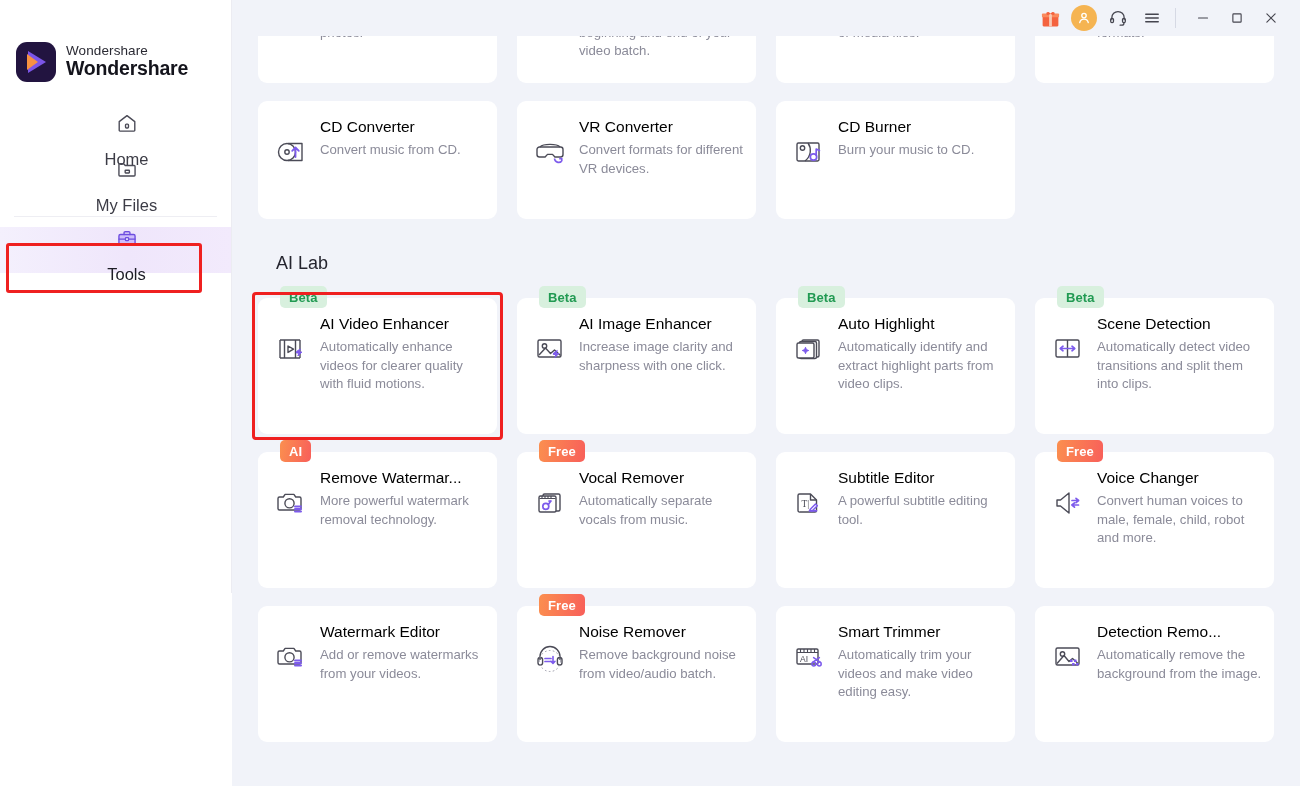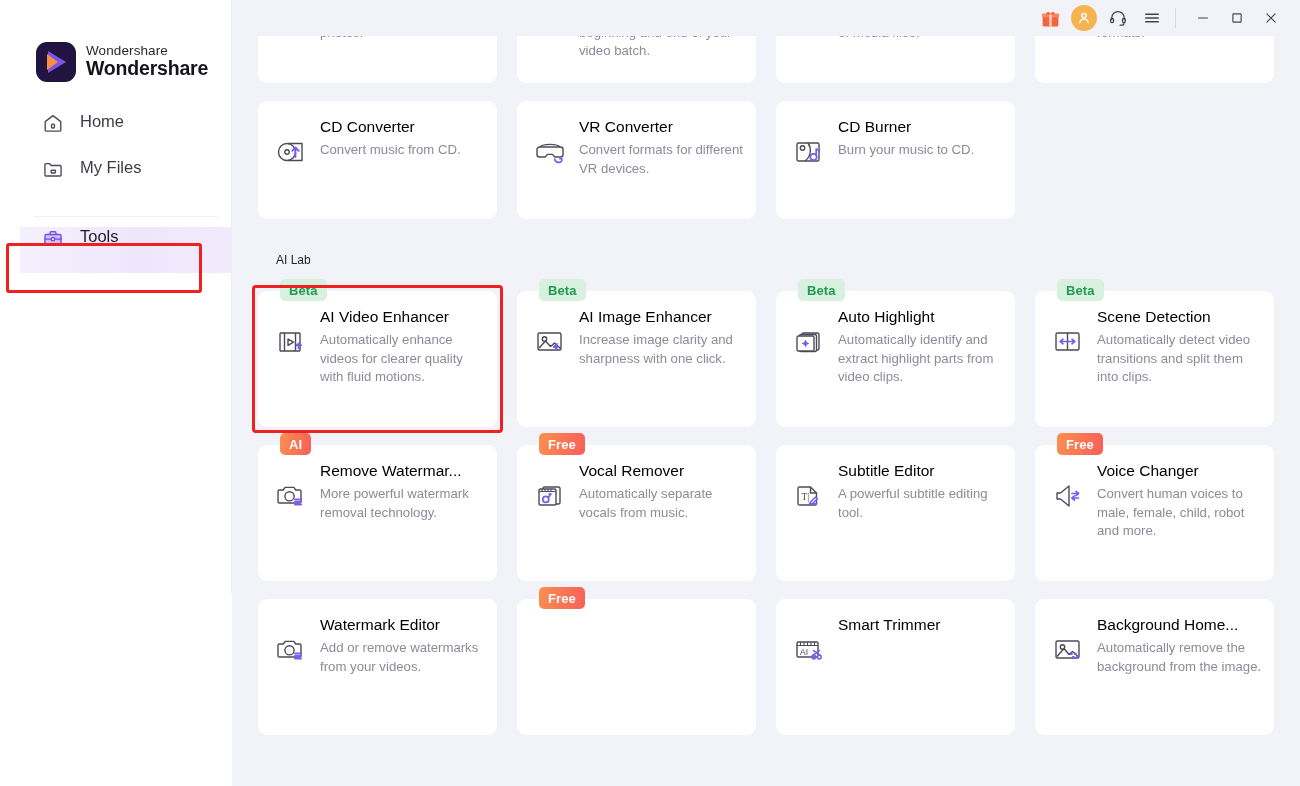--- a/index.html
+++ b/index.html
@@ -16,21 +16,20 @@
     background: #ffffff;
   }
 
   
   .sidebar {
     width: 232px; height: 593px;
     background: #ffffff;
     border-right: 1px solid #ececf2;
     flex: 0 0 232px;
     position: relative;
-    padding-left: 20px;
   }
   .brand {
     display: flex; align-items: center;
     gap: 10px;
     padding: 42px 0 0 16px;
   }
   .brand-mark {
     width: 40px; height: 40px;
     border-radius: 11px;
     background: #221440;
@@ -58,27 +57,28 @@
     font-size: 13.5px; color: #2a2a33; letter-spacing: .1px;
     display: block; margin-bottom: 2px;
   }
   .brand-bottom {
     font-size: 19.5px; font-weight: bold; color: #14141c;
     letter-spacing: -.2px; display: block;
   }
 
   .nav { margin-top: 30px; }
   .nav-item {
-    display: flex; align-items: flex-start;
+    display: flex; align-items: center;
     gap: 16px;
     height: 46px;
     padding-left: 22px;
     color: #3c3c46;
     font-size: 16.5px;
     cursor: pointer;
+    flex-direction: column;
   }
   .nav-item .ico { width: 22px; height: 22px; flex: 0 0 22px; display:block; }
   .nav-sep {
     height: 1px; background: #eeeef3;
     margin: 12px 14px 10px 14px;
   }
   .nav-item.active {
     background: linear-gradient(90deg,#f4f0fd 0%, #efe6fb 55%, #f2eafc 100%);
     color: #1d1d26;
   }
@@ -185,21 +185,21 @@
     font-size: 13px;
     font-weight: bold;
     display: flex; align-items: center;
     letter-spacing: .1px;
     z-index: 3;
   }
   .badge.beta { background: #d8f0de; color: #219a52; }
   .badge.hot  { background: linear-gradient(100deg,#fb8f4f 0%, #f85f5a 100%); color: #ffffff; }
 
   .section-title {
-    font-size: 12px;
+    font-size: 18px;
     color: #25252f;
     margin: 34px 0 24px 18px;
   }
 
   .card-highlight {
     position: absolute;
     border: 3px solid #ef2020;
     border-radius: 4px;
     pointer-events: none;
     z-index: 9;
@@ -636,59 +636,76 @@
               <div class="card-title">Watermark Editor</div>
               <div class="card-desc">Add or remove watermarks from your videos.</div>
             </div>
           </div>
         </div>
           </div>
 
         <div class="wrap">
             <div class="card tall">
           <span class="badge hot">Free</span>
+          <div class="card-inner">
+            <div class="card-icon">
+              <svg width="40" height="40" viewBox="0 0 40 40" fill="none" stroke="#4b4b57" stroke-width="1.4" stroke-linejoin="round">
+                <path d="M10 23v-3.5a10 10 0 0 1 20 0V23"></path>
+                <rect x="8" y="20.5" width="4.6" height="7.5" rx="2.2"></rect>
+                <rect x="27.4" y="20.5" width="4.6" height="7.5" rx="2.2"></rect>
+                <path d="M15 21.5h6M15 24.5h6" stroke="#7d5bec" stroke-width="1.7" stroke-linecap="round"></path>
+                <path d="M23 19.5v6.5M21 24.3l2 2.2 2-2.2" stroke="#7d5bec" stroke-width="1.6" stroke-linecap="round"></path>
+                <circle cx="20" cy="24" r="10.5" stroke="#9a9aa8" stroke-width="1" stroke-dasharray="1.6 2.4"></circle>
+              </svg>
+            </div>
+            <div class="card-body">
+              <div class="card-title">Noise Remover</div>
+              <div class="card-desc">Remove background noise from video/audio batch.</div>
+            </div>
+          </div>
         </div>
           </div>
 
         <div class="wrap">
             <div class="card tall">
           <div class="card-inner">
             <div class="card-icon">
               <svg width="40" height="40" viewBox="0 0 40 40" fill="none" stroke="#4b4b57" stroke-width="1.4" stroke-linejoin="round">
                 <rect x="8" y="12" width="21" height="15" rx="1.3"></rect>
                 <path d="M8 15.5h21M11.5 12v3.5M15 12v3.5M18.5 12v3.5M22 12v3.5M25.5 12v3.5" stroke-width="1.1"></path>
                 <text x="11" y="24.5" font-size="8.5" fill="#4b4b57" stroke="none" font-family="Liberation Sans">AI</text>
                 <circle cx="24.8" cy="27" r="1.9" stroke="#7d5bec" stroke-width="1.5"></circle>
                 <circle cx="30.3" cy="27" r="1.9" stroke="#7d5bec" stroke-width="1.5"></circle>
                 <path d="M23.6 25.4l6.8-4.8M31.4 25.4l-6.8-4.8" stroke="#7d5bec" stroke-width="1.5" stroke-linecap="round"></path>
               </svg>
             </div>
             <div class="card-body">
               <div class="card-title">Smart Trimmer</div>
+              <div class="card-desc">Automatically trim your videos and make video editing easy.</div>
             </div>
           </div>
         </div>
           </div>
 
         <div class="wrap">
             <div class="card tall">
           <div class="card-inner">
             <div class="card-icon">
               <svg width="40" height="40" viewBox="0 0 40 40" fill="none" stroke="#4b4b57" stroke-width="1.4" stroke-linejoin="round">
                 <rect x="8" y="11" width="23" height="17" rx="1.5"></rect>
                 <circle cx="14.5" cy="17" r="2.2"></circle>
                 <path d="M9 26.5l7-8 5 6 3.5-3 5.5 5"></path>
                 <rect x="22" y="22.5" width="2.6" height="2.6" rx=".5" fill="#7d5bec" stroke="none"></rect>
                 <rect x="26" y="22.5" width="2.6" height="2.6" rx=".5" fill="#7d5bec" stroke="none"></rect>
                 <rect x="24" y="26" width="2.6" height="2.6" rx=".5" fill="#7d5bec" stroke="none"></rect>
                 <rect x="28" y="26" width="2.6" height="2.6" rx=".5" fill="#7d5bec" stroke="none"></rect>
               </svg>
             </div>
             <div class="card-body">
-              <div class="card-title">Background Home...</div>
+              <div class="card-title">Detection Remo...</div>
               <div class="card-desc">Automatically remove the background from the image.</div>
             </div>
           </div>
         </div>
           </div>
 
       </div>
     </div>
   </div>
 </div>

